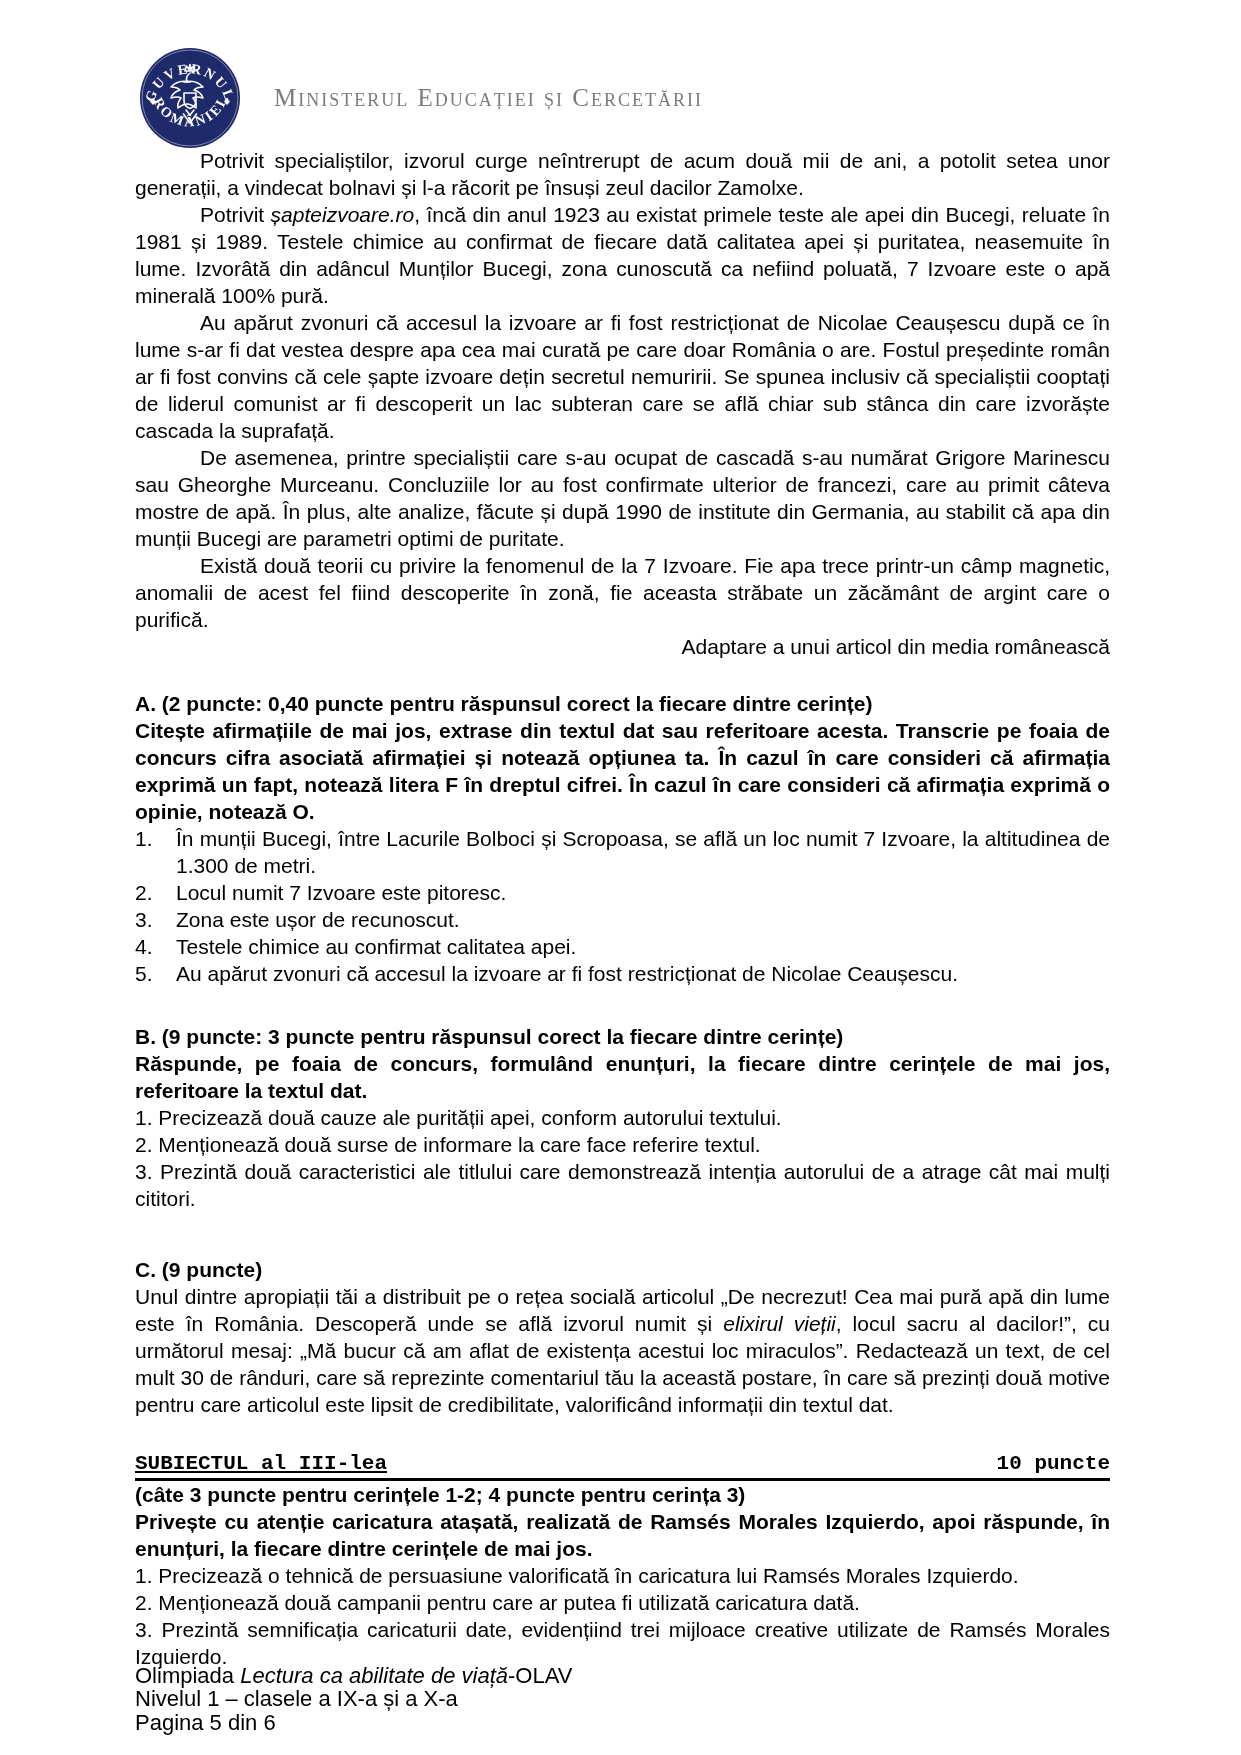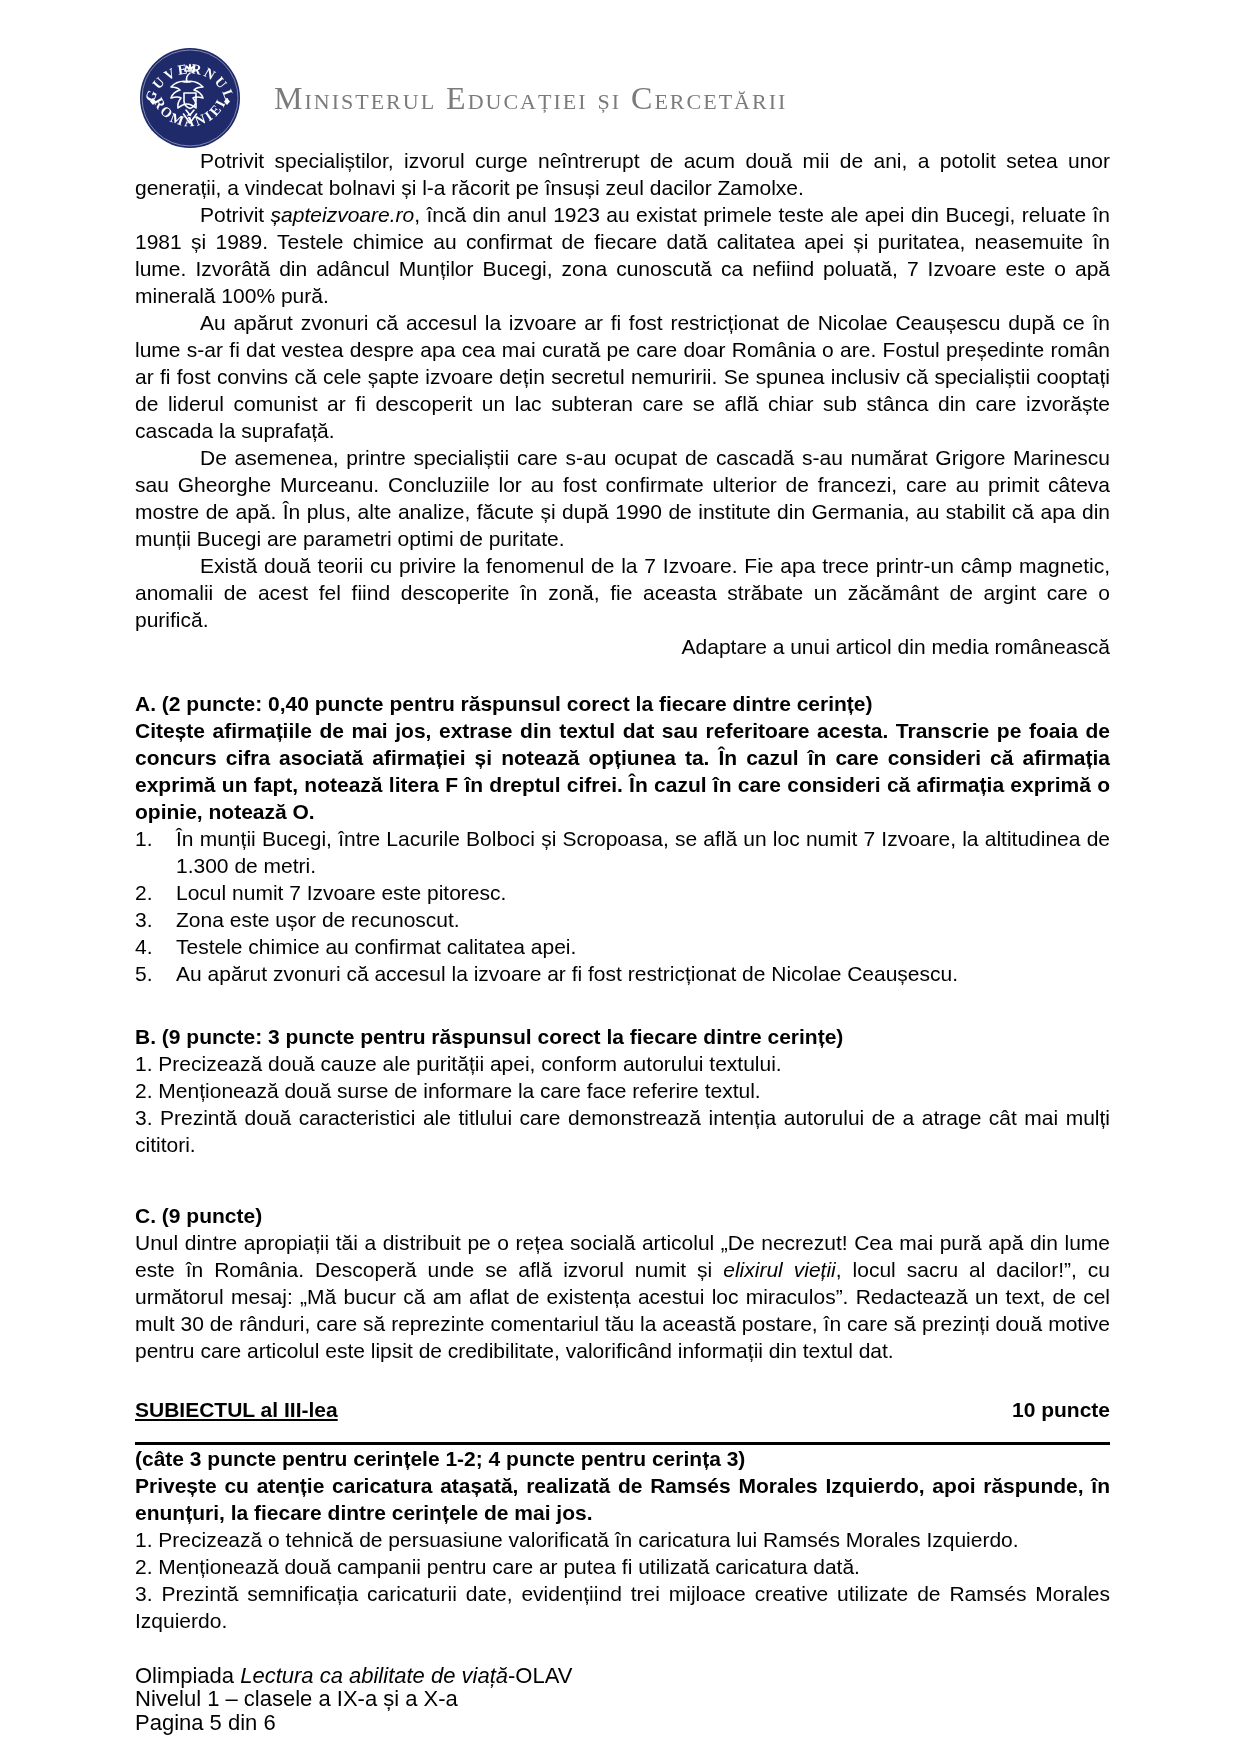--- a/index.html
+++ b/index.html
@@ -20,21 +20,21 @@
     top: 48px;
     left: 140px;
     display: flex;
     align-items: center;
     gap: 34px;
   }
   .logo { width: 100px; height: 100px; display: block; }
   .ministry {
     font-family: "Liberation Serif", serif;
     font-variant: small-caps;
-    font-size: 32px;
+    font-size: 25px;
     letter-spacing: 2px;
     color: #7b7b7b;
   }
   
   .content {
     position: absolute;
     top: 147px;
     left: 135px;
     width: 975px;
     font-size: 21px;
@@ -49,21 +49,22 @@
   .list-a .item { position: relative; padding-left: 41px; text-align: justify; }
   .list-a .num { position: absolute; left: 0; }
   .sec-b { margin-top: 36px; }
   .sec-c { margin-top: 44px; }
   .sec-3 { margin-top: 32px; }
   .subject-header {
     display: flex;
     justify-content: space-between;
     font-weight: bold;
     border-bottom: 3px solid #000;
-    padding-bottom: 19px;
+    padding-bottom: 1px;
+    font-family: Liberation Mono, monospace;
   }
   .subject-header .title { text-decoration: underline; }
   
   .footer {
     position: absolute;
     top: 1664px;
     left: 135px;
     width: 975px;
     font-size: 22px;
     line-height: 23px;
@@ -123,20 +124,21 @@
         <div class="item"><span class="num">1.</span><span>În munții Bucegi, între Lacurile Bolboci și Scropoasa, se află un loc numit 7 Izvoare, la altitudinea de 1.300 de metri.</span></div>
         <div class="item"><span class="num">2.</span><span>Locul numit 7 Izvoare este pitoresc.</span></div>
         <div class="item"><span class="num">3.</span><span>Zona este ușor de recunoscut.</span></div>
         <div class="item"><span class="num">4.</span><span>Testele chimice au confirmat calitatea apei.</span></div>
         <div class="item"><span class="num">5.</span><span>Au apărut zvonuri că accesul la izvoare ar fi fost restricționat de Nicolae Ceaușescu.</span></div>
       </div>
     </div>
 
     <div class="sec-b">
       <p class="bold">B. (9 puncte: 3 puncte pentru răspunsul corect la fiecare dintre cerințe)</p>
+      <p class="bold just">Răspunde, pe foaia de concurs, formulând enunțuri, la fiecare dintre cerințele de mai jos, referitoare la textul dat.</p>
       <p class="just">1. Precizează două cauze ale purității apei, conform autorului textului.</p>
       <p class="just">2. Menționează două surse de informare la care face referire textul.</p>
       <p class="just">3. Prezintă două caracteristici ale titlului care demonstrează intenția autorului de a atrage cât mai mulți cititori.</p>
     </div>
 
     <div class="sec-c">
       <p class="bold">C. (9 puncte)</p>
       <p class="just"><span>Unul dintre apropiații tăi a distribuit pe o rețea socială articolul „De necrezut! Cea mai pură apă din lume este în România. Descoperă unde se află izvorul numit și </span><i>elixirul vieții</i><span>, locul sacru al dacilor!”, cu următorul mesaj: „Mă bucur că am aflat de existența acestui loc miraculos”. Redactează un text, de cel mult 30 de rânduri, care să reprezinte comentariul tău la această postare, în care să prezinți două motive pentru care articolul este lipsit de credibilitate, valorificând informații din textul dat.</span></p>
     </div>
 

